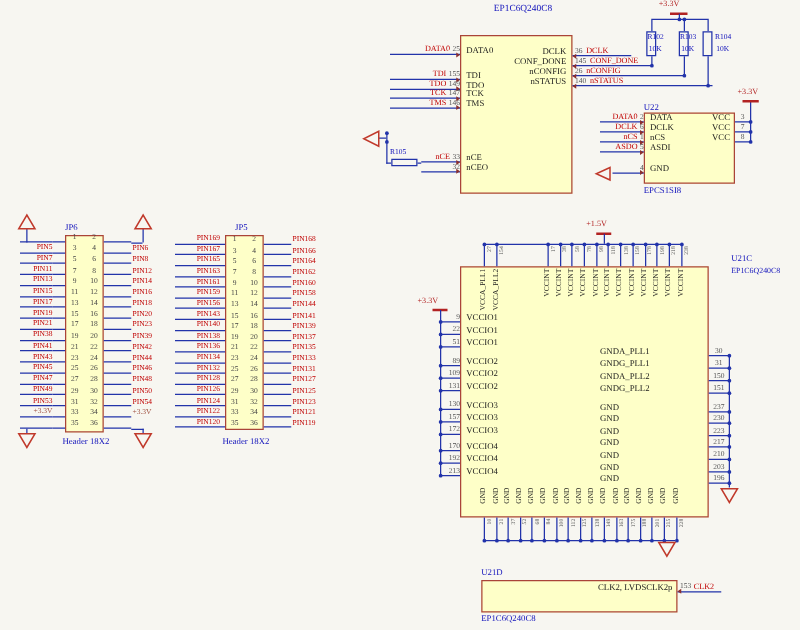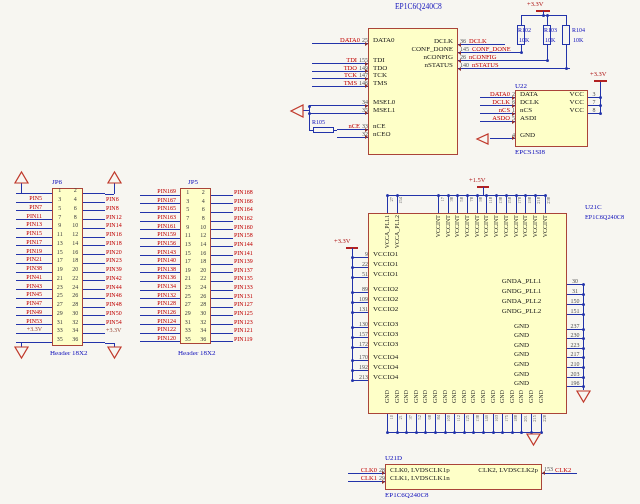--- a/index.html
+++ b/index.html
@@ -44,21 +44,21 @@
   .hn{width:15.5px;text-align:center;font-size:6px;line-height:6.5px;color:#444;}
   .hwR{width:22px;border-bottom:1px solid #2233aa;}
   .hlabR{font-size:6px;line-height:6.5px;color:#c00000;padding-left:1px;white-space:nowrap;}
   
   .crowL{display:flex;align-items:flex-end;height:10px;}
   .cstubL{width:16px;border-bottom:1px solid #2233aa;display:flex;justify-content:flex-end;position:relative;}
   .cstubL::before{content:"";position:absolute;left:-1.5px;bottom:-2px;width:3px;height:3px;border-radius:50%;background:#2233aa;}
   .crowR{display:flex;align-items:flex-end;justify-content:flex-end;}
   .g-pllR .crowR{height:10px;}
   .g-gndR .crowR{height:9.6px;}
-  .cnameR{width:87px;text-align:center;padding-right:4px;box-sizing:border-box;}
+  .cnameR{width:87px;text-align:left;padding-right:4px;box-sizing:border-box;}
   .cstubR{width:16px;border-bottom:1px solid #2233aa;display:flex;justify-content:center;position:relative;}
   .cstubR::after{content:"";position:absolute;right:-1.5px;bottom:-2px;width:3px;height:3px;border-radius:50%;background:#2233aa;}
   
   .tcols{position:absolute;display:flex;}
   .tcol{position:relative;width:9.7px;height:70px;}
   .twire{position:absolute;left:4px;top:0;width:1px;height:18px;background:#2233aa;}
   .tdot{position:absolute;left:3px;top:-1px;width:3px;height:3px;border-radius:50%;background:#2233aa;}
   .tnum{position:absolute;left:5.5px;top:2px;writing-mode:vertical-rl;transform:rotate(180deg);font-size:4.5px;color:#555;}
   .tname{position:absolute;left:1px;top:20px;writing-mode:vertical-rl;transform:rotate(180deg);font-size:6px;color:#1a1a1a;white-space:nowrap;}
   .bcol{position:relative;width:9.6px;height:44px;}
@@ -130,37 +130,20 @@
         <span class="nm nmL">TCK</span>
       </div>
       <div class="prow">
         <div class="stubL u21b-stub">
           <span class="net">TMS</span>
           <span class="pn">146</span>
         </div>
         <span class="nm nmL">TMS</span>
       </div>
     </div>
-  <div class="abs u21b-g" style="left:309px;top:98.5px;width:140px">
-
-  <div class="prow">
-        <div class="stubL" style="width:59px">
-          <span class="net"></span>
-          <span class="pn">34</span>
-        </div>
-        <span class="nm nmL">MSEL0</span>
-      </div>
-      <div class="prow">
-        <div class="stubL" style="width:59px">
-          <span class="net"></span>
-          <span class="pn">35</span>
-        </div>
-        <span class="nm nmL">MSEL1</span>
-      </div>
-    </div>
   <div class="abs u21b-g u21b-nce" style="left:337px;top:122.5px;width:120px">
 
   <div class="prow">
         <div class="stubL u21b-stub">
           <span class="net">nCE</span>
           <span class="pn">33</span>
         </div>
         <span class="nm nmL">nCE</span>
       </div>
       <div class="prow">
@@ -1016,37 +999,20 @@
       </div>
     </div>
   <div class="wire" style="left:387px;top:432px;width:153px;height:1px"></div>
   <svg width="15" height="13" style="left:526px;top:433px">
       <path d="M1 1 L14 1 L7.5 12 Z" fill="#f7f6f1" stroke="#c0392b" stroke-width="1.2"></path>
     </svg>
 
   <div class="ref" style="left:385px;top:455px">U21D</div>
   <div class="box" style="left:385px;top:464px;width:157px;height:26px"></div>
   <div class="ref" style="left:385px;top:492px">EP1C6Q240C8</div>
-  <div class="abs u21d-l" style="left:348px;top:465px;width:160px">
-
-  <div class="prow">
-        <div class="stubL u21d-stub">
-          <span class="net">CLK0</span>
-          <span class="pn">28</span>
-        </div>
-        <span class="nm nmL">CLK0, LVDSCLK1p</span>
-      </div>
-      <div class="prow">
-        <div class="stubL u21d-stub">
-          <span class="net">CLK1</span>
-          <span class="pn">29</span>
-        </div>
-        <span class="nm nmL">CLK1, LVDSCLK1n</span>
-      </div>
-    </div>
   <div class="abs u21d-r" style="left:427px;top:465px">
 
   <div class="crowR">
         <span class="nm u21d-nameR">CLK2, LVDSCLK2p</span>
         <div class="u21d-stubR">
           <span class="pn">153</span>
           <span class="net">CLK2</span>
         </div>
       </div>
     </div>

